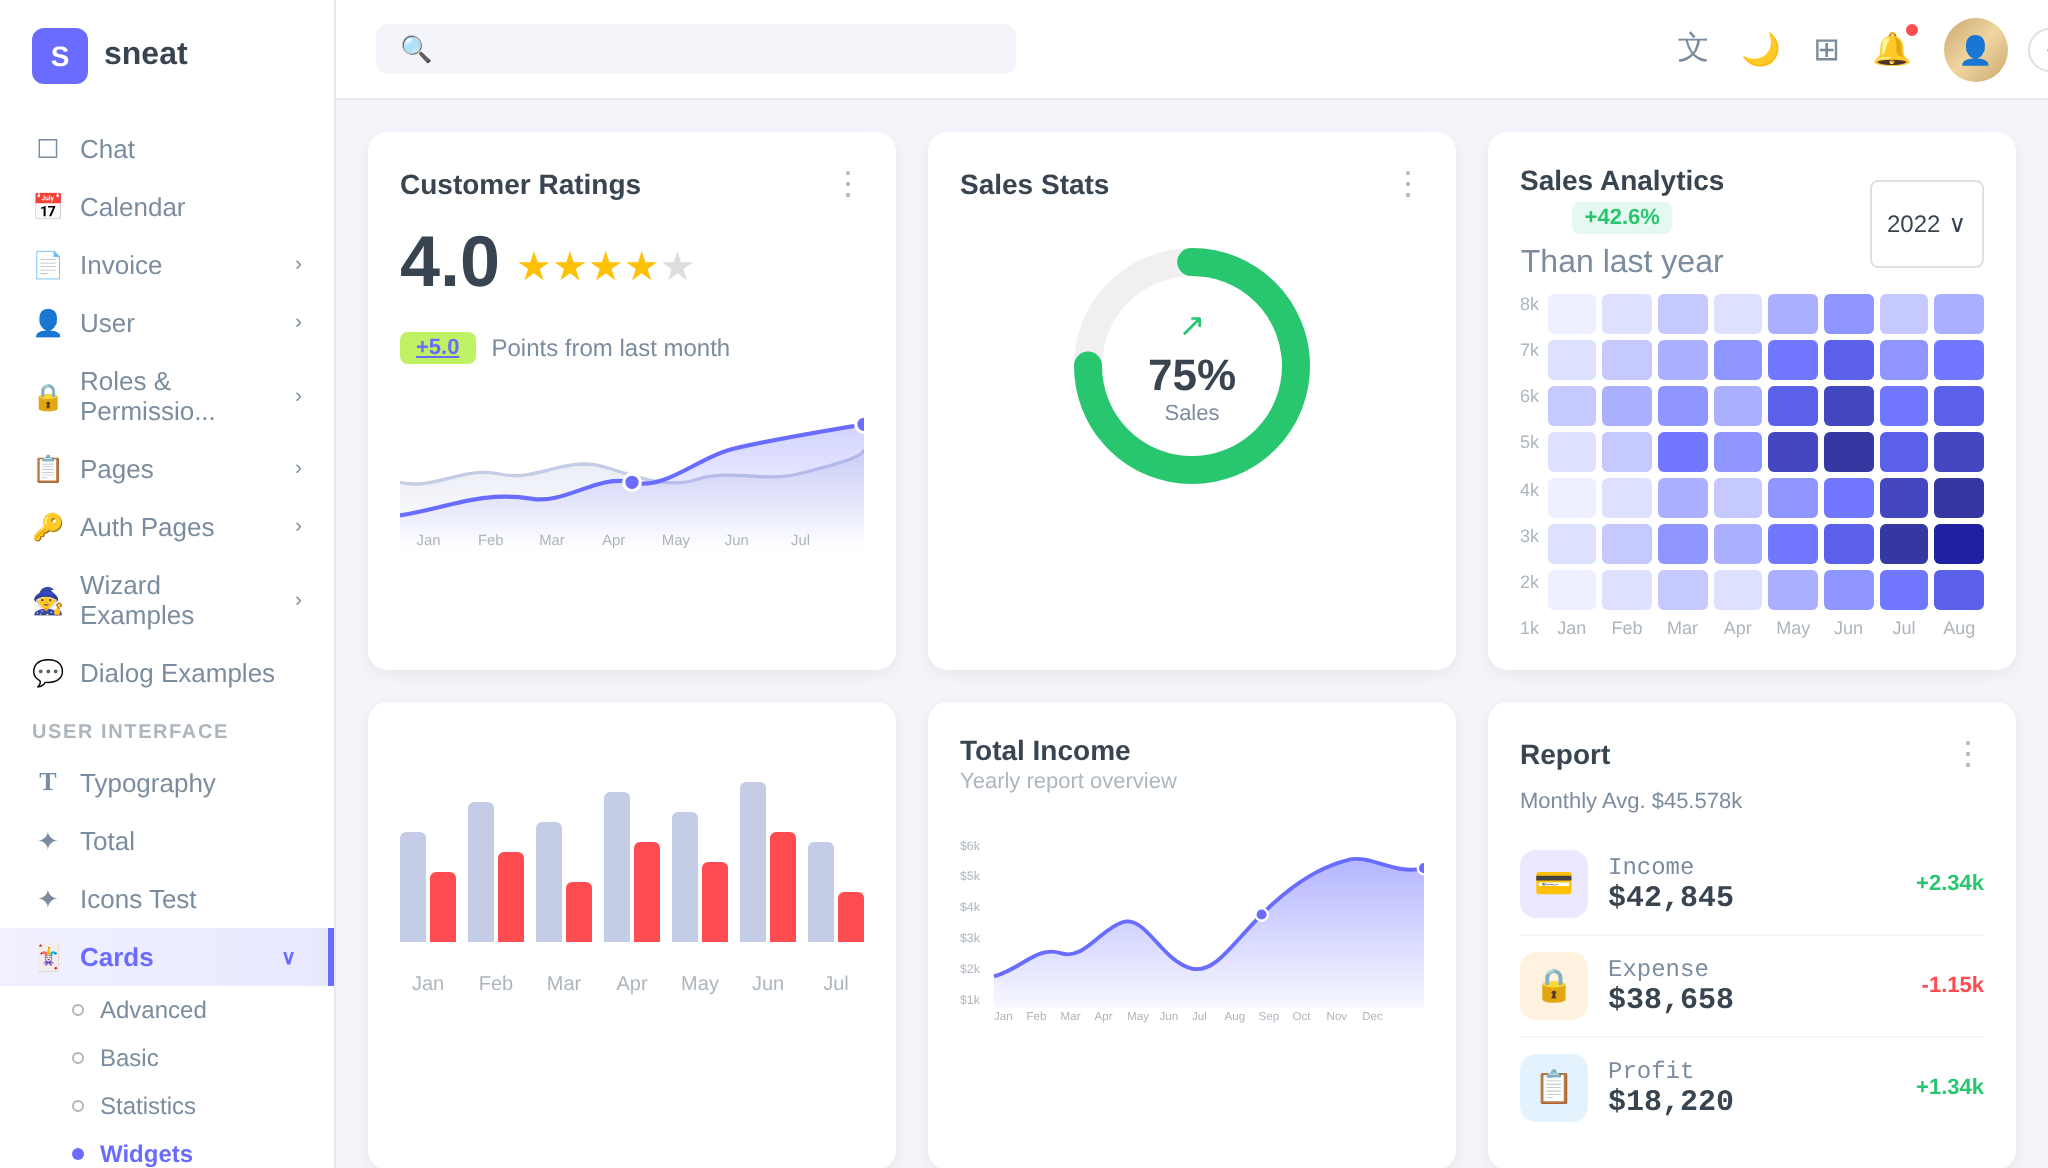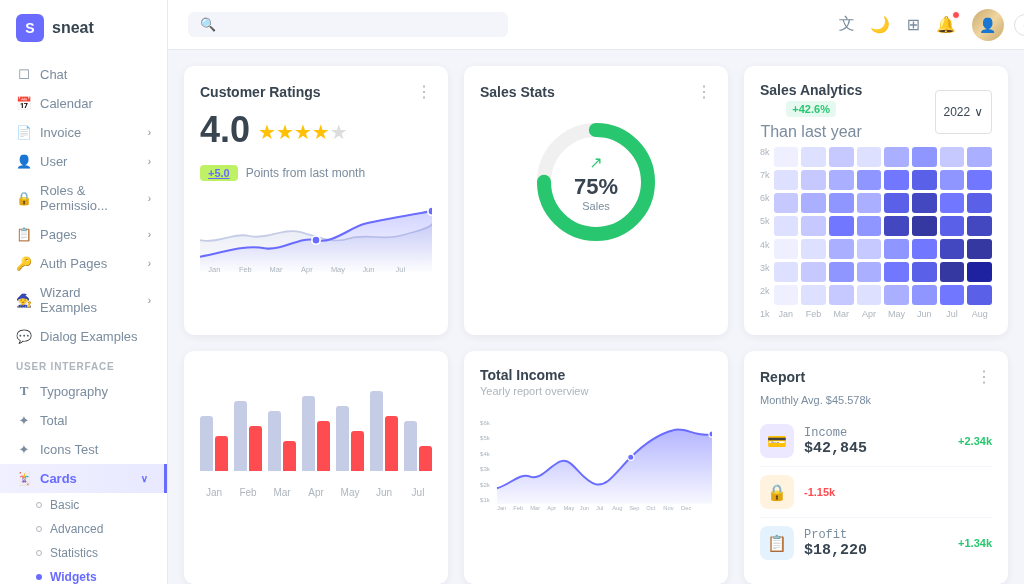--- a/index.html
+++ b/index.html
@@ -418,25 +418,25 @@
       <span class="nav-icon">✦</span>
       <span>Icons Test</span>
     </div>
     <div class="nav-item active">
       <span class="nav-icon">🃏</span>
       <span>Cards</span>
       <span class="chevron">∨</span>
     </div>
     <div class="sub-item">
       <span class="sub-dot-hollow"></span>
-      <span>Basic</span>
+      <span>Advanced</span>
     </div>
     <div class="sub-item">
       <span class="sub-dot-hollow"></span>
-      <span>Advanced</span>
+      <span>Basic</span>
     </div>
     <div class="sub-item">
       <span class="sub-dot-hollow"></span>
       <span>Statistics</span>
     </div>
     <div class="sub-item active">
       <span class="sub-dot"></span>
       <span>Widgets</span>
     </div>
   </nav>
@@ -727,20 +727,24 @@
       <div class="report-item">
         <div class="report-icon purple">💳</div>
         <div class="report-info">
           <div class="report-name">Income</div>
           <div class="report-value">$42,845</div>
         </div>
         <div class="report-change change-pos">+2.34k</div>
       </div>
       <div class="report-item">
         <div class="report-icon yellow">🔒</div>
+        <div class="report-info">
+          <div class="report-name">Expense</div>
+          <div class="report-value">$38,658</div>
+        </div>
         <div class="report-change change-neg">-1.15k</div>
       </div>
       <div class="report-item">
         <div class="report-icon blue">📋</div>
         <div class="report-info">
           <div class="report-name">Profit</div>
           <div class="report-value">$18,220</div>
         </div>
         <div class="report-change change-pos">+1.34k</div>
       </div>

